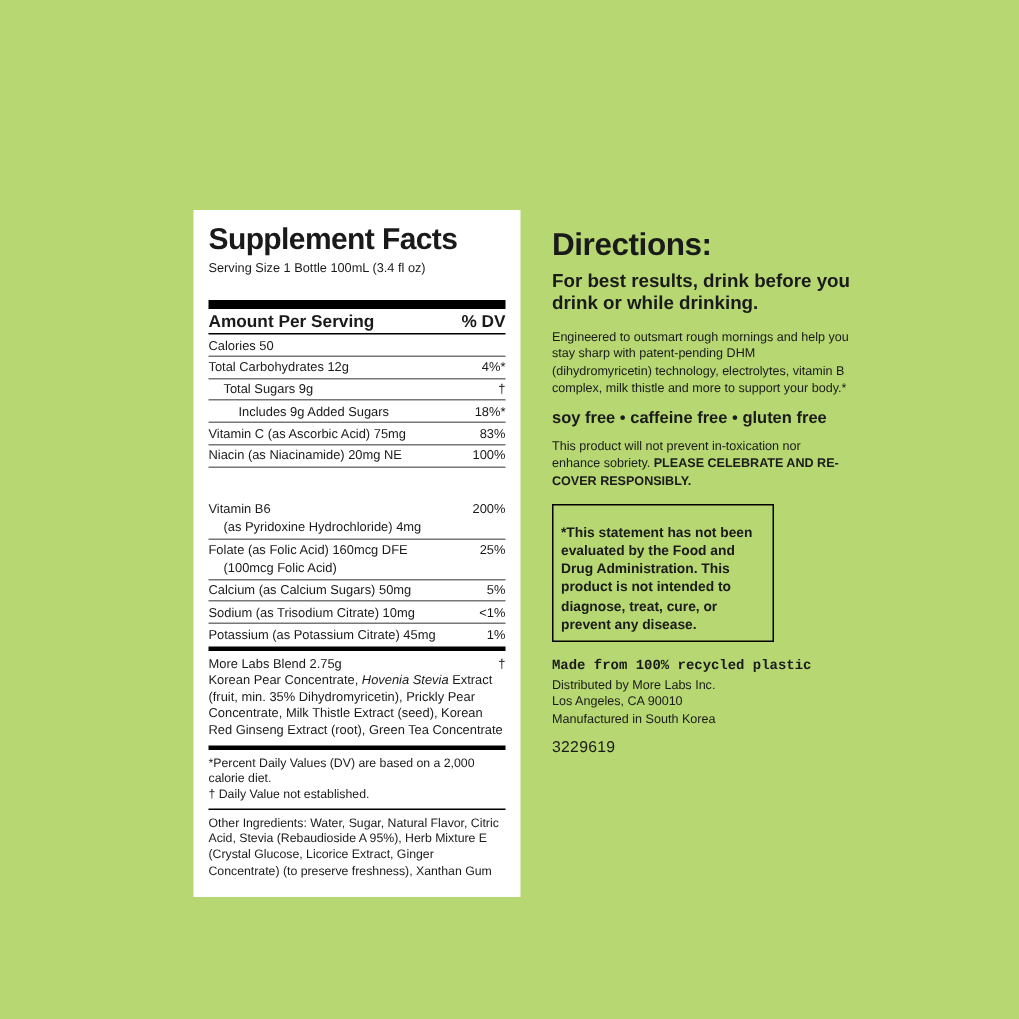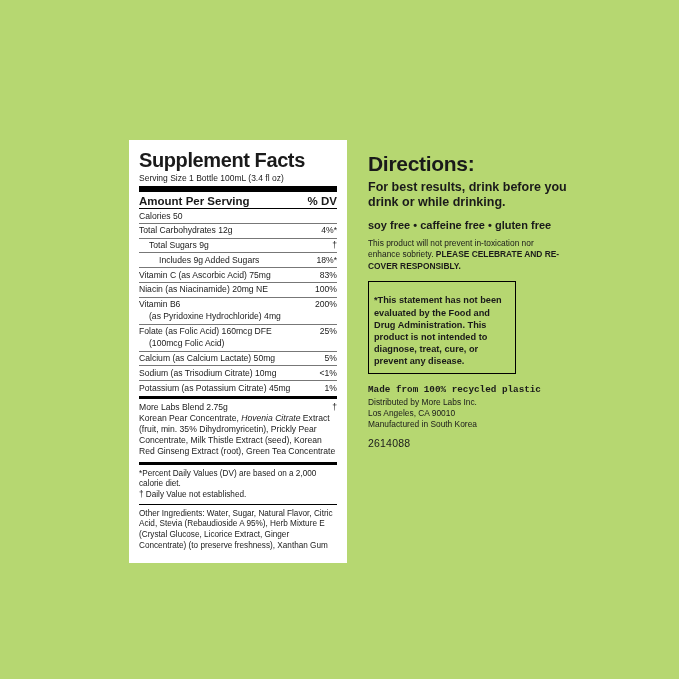--- a/index.html
+++ b/index.html
@@ -34,21 +34,21 @@
     font-family: "Liberation Sans", sans-serif;
     font-weight: bold;
     font-size: 20px;
     letter-spacing: -0.4px;
     line-height: 1.05;
     margin: 0 0 2px 0;
   }
   .sf-serving {
     font-size: 8.5px;
     line-height: 1.2;
-    margin-bottom: 3px;
+    margin-bottom: 17px;
   }
   .rule-thick {
     border-bottom: 6px solid #000;
     margin: 1px 0 2px 0;
   }
   .rule-med {
     border-bottom: 3px solid #000;
     margin: 1px 0 1px 0;
   }
   .rule-thin {
@@ -201,80 +201,81 @@
       <span class="dv">18%*</span>
     </div>
     <div class="nutrient">
       <span class="nm">Vitamin C (as Ascorbic Acid) 75mg</span>
       <span class="dv">83%</span>
     </div>
     <div class="nutrient">
       <span class="nm">Niacin (as Niacinamide) 20mg NE</span>
       <span class="dv">100%</span>
     </div>
-    <div class="nutrient" style="border-bottom:none;padding-bottom:0;">
+    <div class="nutrient" style="border-bottom:none;padding-bottom:0;margin-top:21px;">
       <span class="nm">Vitamin B6</span>
       <span class="dv">200%</span>
     </div>
     <div class="nutrient">
       <span class="nm indent1">(as Pyridoxine Hydrochloride) 4mg</span>
       <span class="dv"></span>
     </div>
     <div class="nutrient" style="border-bottom:none;padding-bottom:0;gap:24px;">
       <span class="nm">Folate (as Folic Acid) 160mcg DFE</span>
       <span class="dv">25%</span>
     </div>
     <div class="nutrient">
       <span class="nm indent1">(100mcg Folic Acid)</span>
       <span class="dv"></span>
     </div>
     <div class="nutrient">
-      <span class="nm">Calcium (as Calcium Lactate) 50mg</span>
+      <span class="nm">Calcium (as Calcium Sugars) 50mg</span>
       <span class="dv">5%</span>
     </div>
     <div class="nutrient">
       <span class="nm">Sodium (as Trisodium Citrate) 10mg</span>
       <span class="dv">&lt;1%</span>
     </div>
     <div class="nutrient last">
       <span class="nm">Potassium (as Potassium Citrate) 45mg</span>
       <span class="dv">1%</span>
     </div>
 
     <div class="rule-med"></div>
 
     <div class="blend">
       <div class="blend-head">
         <span>More Labs Blend 2.75g</span>
         <span>†</span>
       </div>
-      <div class="blend-body"><span>Korean Pear Concentrate, </span><em class="ital">Hovenia Citrate</em><span> Extract (fruit, min. 35% Dihydromyricetin), Prickly Pear Concentrate, Milk Thistle Extract (seed), Korean Red Ginseng Extract (root), Green Tea Concentrate</span></div>
+      <div class="blend-body"><span>Korean Pear Concentrate, </span><em class="ital">Hovenia Stevia</em><span> Extract (fruit, min. 35% Dihydromyricetin), Prickly Pear Concentrate, Milk Thistle Extract (seed), Korean Red Ginseng Extract (root), Green Tea Concentrate</span></div>
     </div>
 
     <div class="rule-med"></div>
 
     <div class="footnotes">
       <div>*Percent Daily Values (DV) are based on a 2,000 calorie diet.</div>
       <div>† Daily Value not established.</div>
     </div>
 
     <div class="rule-thin"></div>
 
     <div class="ingredients">Other Ingredients: Water, Sugar, Natural Flavor, Citric Acid, Stevia (Rebaudioside A 95%), Herb Mixture E (Crystal Glucose, Licorice Extract, Ginger Concentrate) (to preserve freshness), Xanthan Gum</div>
   </div>
 
   <div class="right">
     <div class="dir-title">Directions:</div>
     <div class="dir-sub">For best results, drink before you drink or while drinking.</div>
+    <div class="dir-body">Engineered to outsmart rough mornings and help you stay sharp with patent-pending DHM (dihydromyricetin) technology, electrolytes, vitamin B complex, milk thistle and more to support your body.*</div>
     <div class="free-line">soy free • caffeine free • gluten free</div>
     <div class="sobriety">
       <span>This product will not prevent in-toxication nor enhance sobriety.</span>
       <span class="celebrate">PLEASE CELEBRATE AND RE-COVER RESPONSIBLY.</span>
     </div>
     <div class="fda-box">*This statement has not been evaluated by the Food and Drug Administration. This product is not intended to diagnose, treat, cure, or prevent any disease.</div>
     <div class="recycled">Made from 100% recycled plastic</div>
     <div class="distrib" style="white-space:pre-line;">Distributed by More Labs Inc.
 Los Angeles, CA 90010
 Manufactured in South Korea</div>
-    <div class="lot">2614088</div>
+    <div class="lot">3229619</div>
   </div>
 
 </div>
 
 </body></html>

